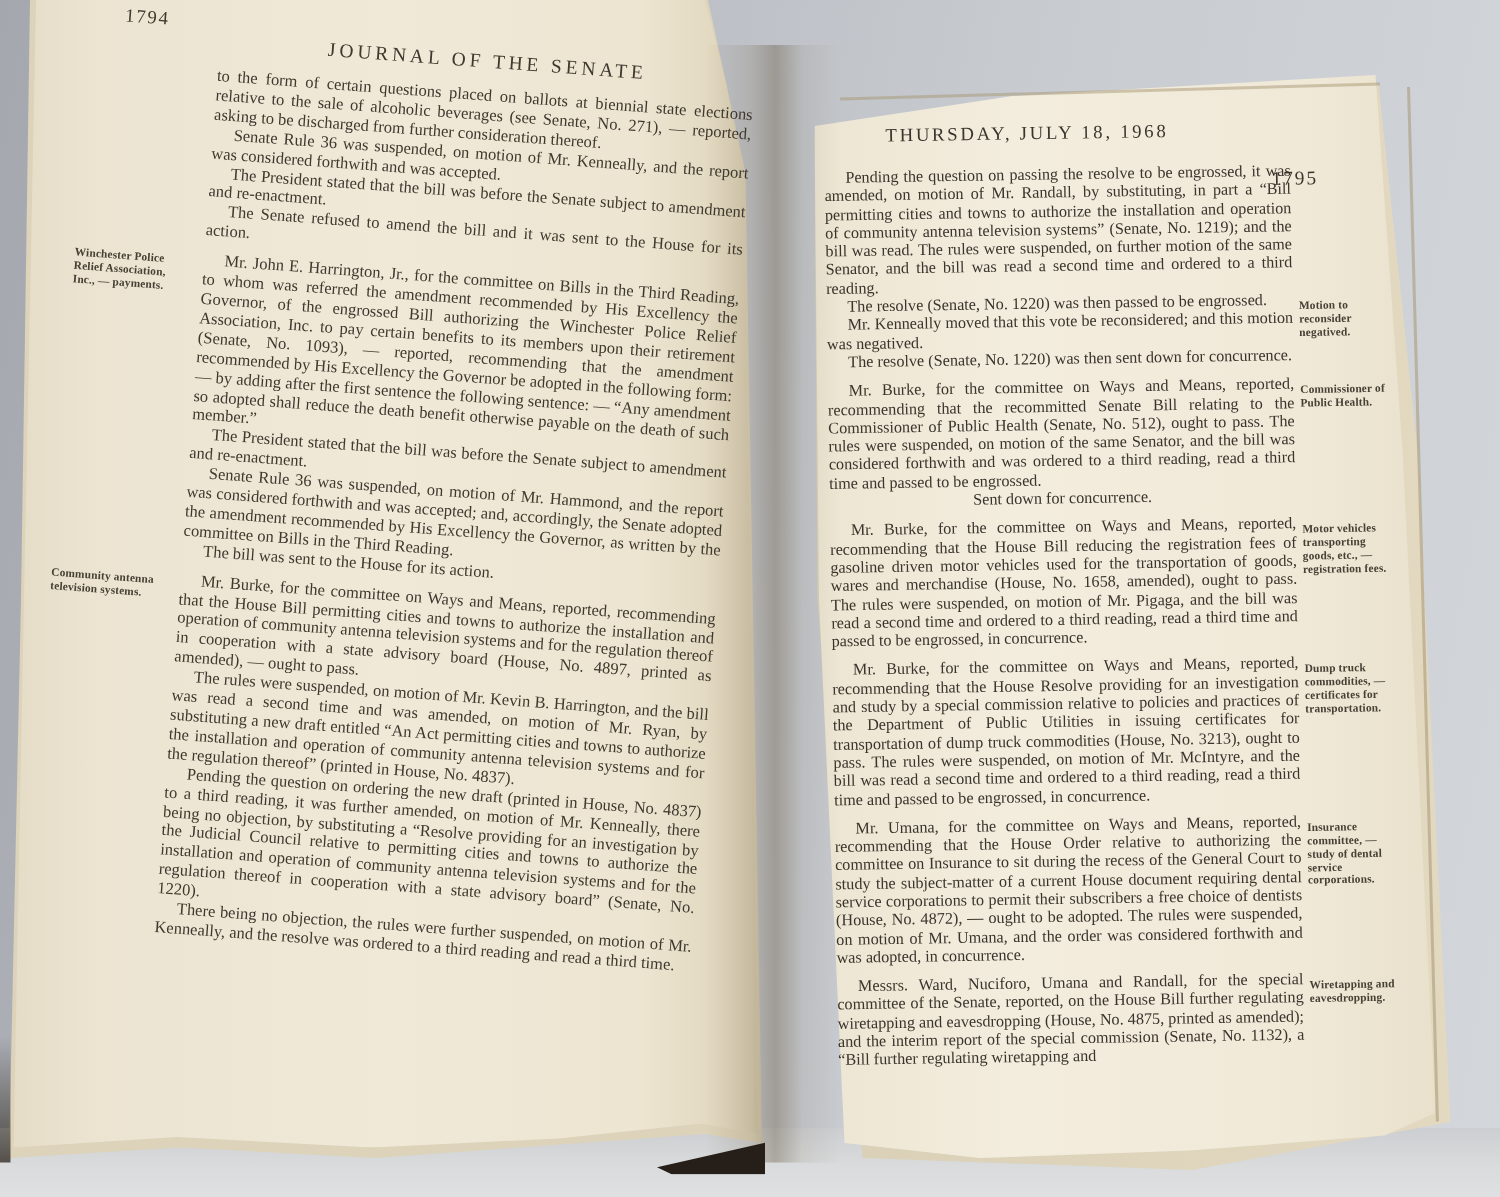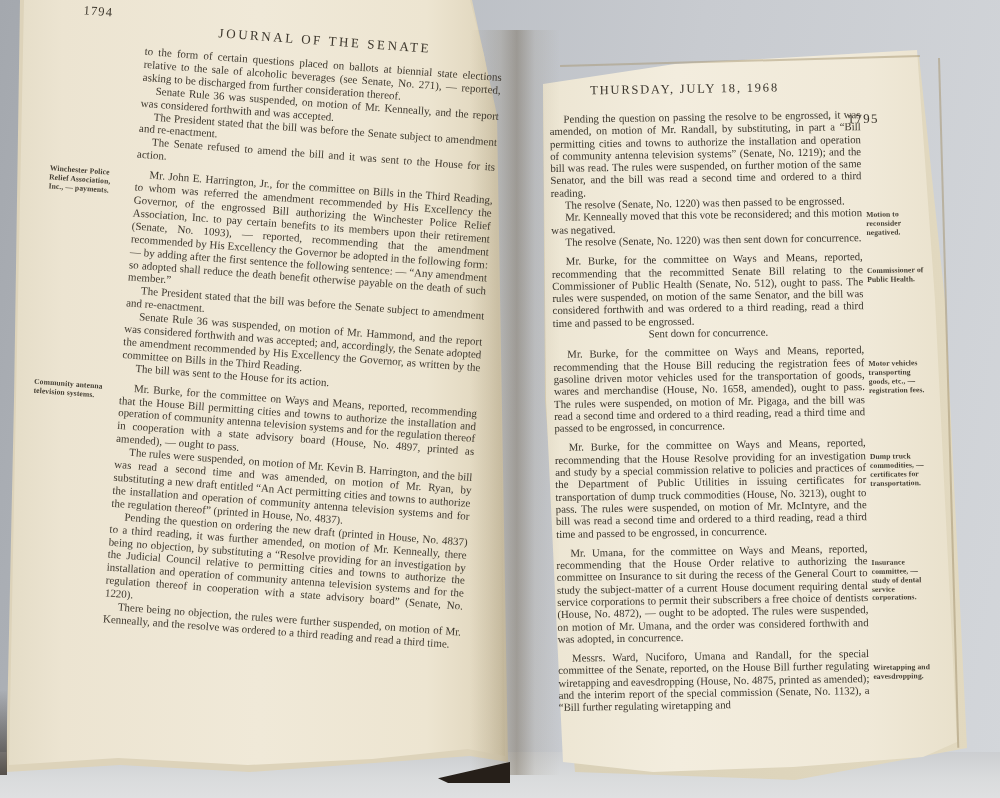--- a/index.html
+++ b/index.html
@@ -78,21 +78,21 @@
   .paras-right .para { font-size:10.8px; line-height:12.3px; }
   .para { margin:0; text-align:justify; position:relative; }
   .para.indent { text-indent:14px; }
   .para.gap { margin-top:7px; }
   .para.center { text-align:center; text-indent:0; }
   .margin-note {
     position:absolute; font-size:7.6px; line-height:8.9px; font-weight:bold;
     color:#464035; text-align:left; text-indent:0; letter-spacing:0.1px;
   }
   .note-left  { left:-86px; top:3px; width:74px; }
-  .note-right { right:-62px; top:17px; width:58px; }
+  .note-right { right:-62px; top:6px; width:58px; }
 </style>
 </head>
 <body>
 
 <div class="photo">
 
   <div class="table-surface"></div>
 
   <div class="stack-right"></div>
   <div class="stack-left"></div>

